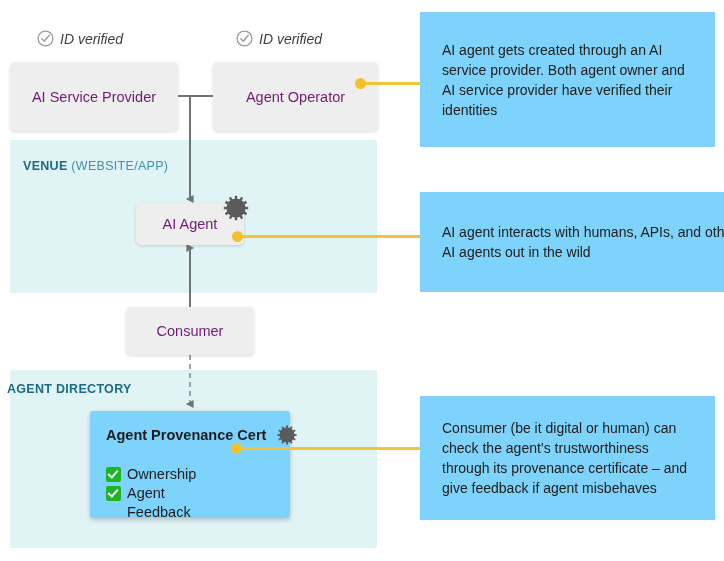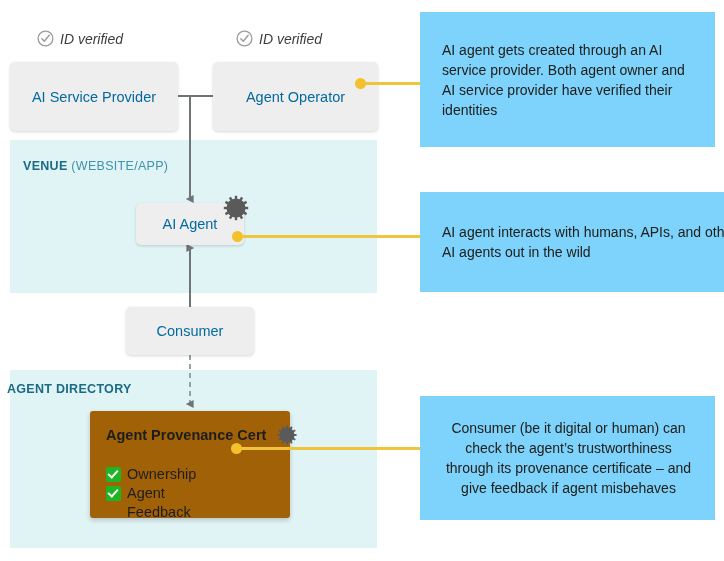--- a/index.html
+++ b/index.html
@@ -40,42 +40,42 @@
   
   .node {
     position: absolute;
     background: #eeeeee;
     border-radius: 5px;
     box-shadow: 0 1px 3px rgba(0,0,0,0.16);
     display: flex;
     align-items: center;
     justify-content: center;
     font-size: 14.5px;
-    color: #0369a1;
+    color: #701a75;
     text-align: center;
     box-sizing: border-box;
   }
 
   
   .idtag {
     position: absolute;
     display: flex;
     align-items: flex-end;
     gap: 6px;
     font-size: 14px;
     font-style: italic;
     color: #3d3d3d;
     white-space: nowrap;
   }
   .idtag svg { display: block; }
 
   
   .cert-card {
     position: absolute;
-    background: #a16207;
+    background: #7dd3fc;
     border-radius: 3px;
     box-shadow: 0 2px 5px rgba(0,0,0,0.20);
     box-sizing: border-box;
     padding: 13px 16px 12px 16px;
     text-align: center;
   }
   .cert-title {
     font-size: 14.5px;
     font-weight: bold;
     color: #1d1d1d;
@@ -305,17 +305,17 @@
   <div class="dot" style="left:231px; top:443px;"></div>
 
   <div class="callout" style="left:420px; top:12px; width:295px; height:135px;">
     <p>AI agent gets created through an AI service provider. Both agent owner and AI service provider have verified their identities</p>
   </div>
 
   <div class="callout" style="left:420px; top:192px; width:343px; height:100px;">
     <p>AI agent interacts with humans, APIs, and other AI agents out in the wild</p>
   </div>
 
-  <div class="callout" style="left:420px; top:396px; width:295px; height:124px;text-align:center;">
+  <div class="callout" style="left:420px; top:396px; width:295px; height:124px;">
     <p>Consumer (be it digital or human) can check the agent’s trustworthiness through its provenance certificate  – and give feedback if agent misbehaves</p>
   </div>
 
 </div>
 
 </body></html>

